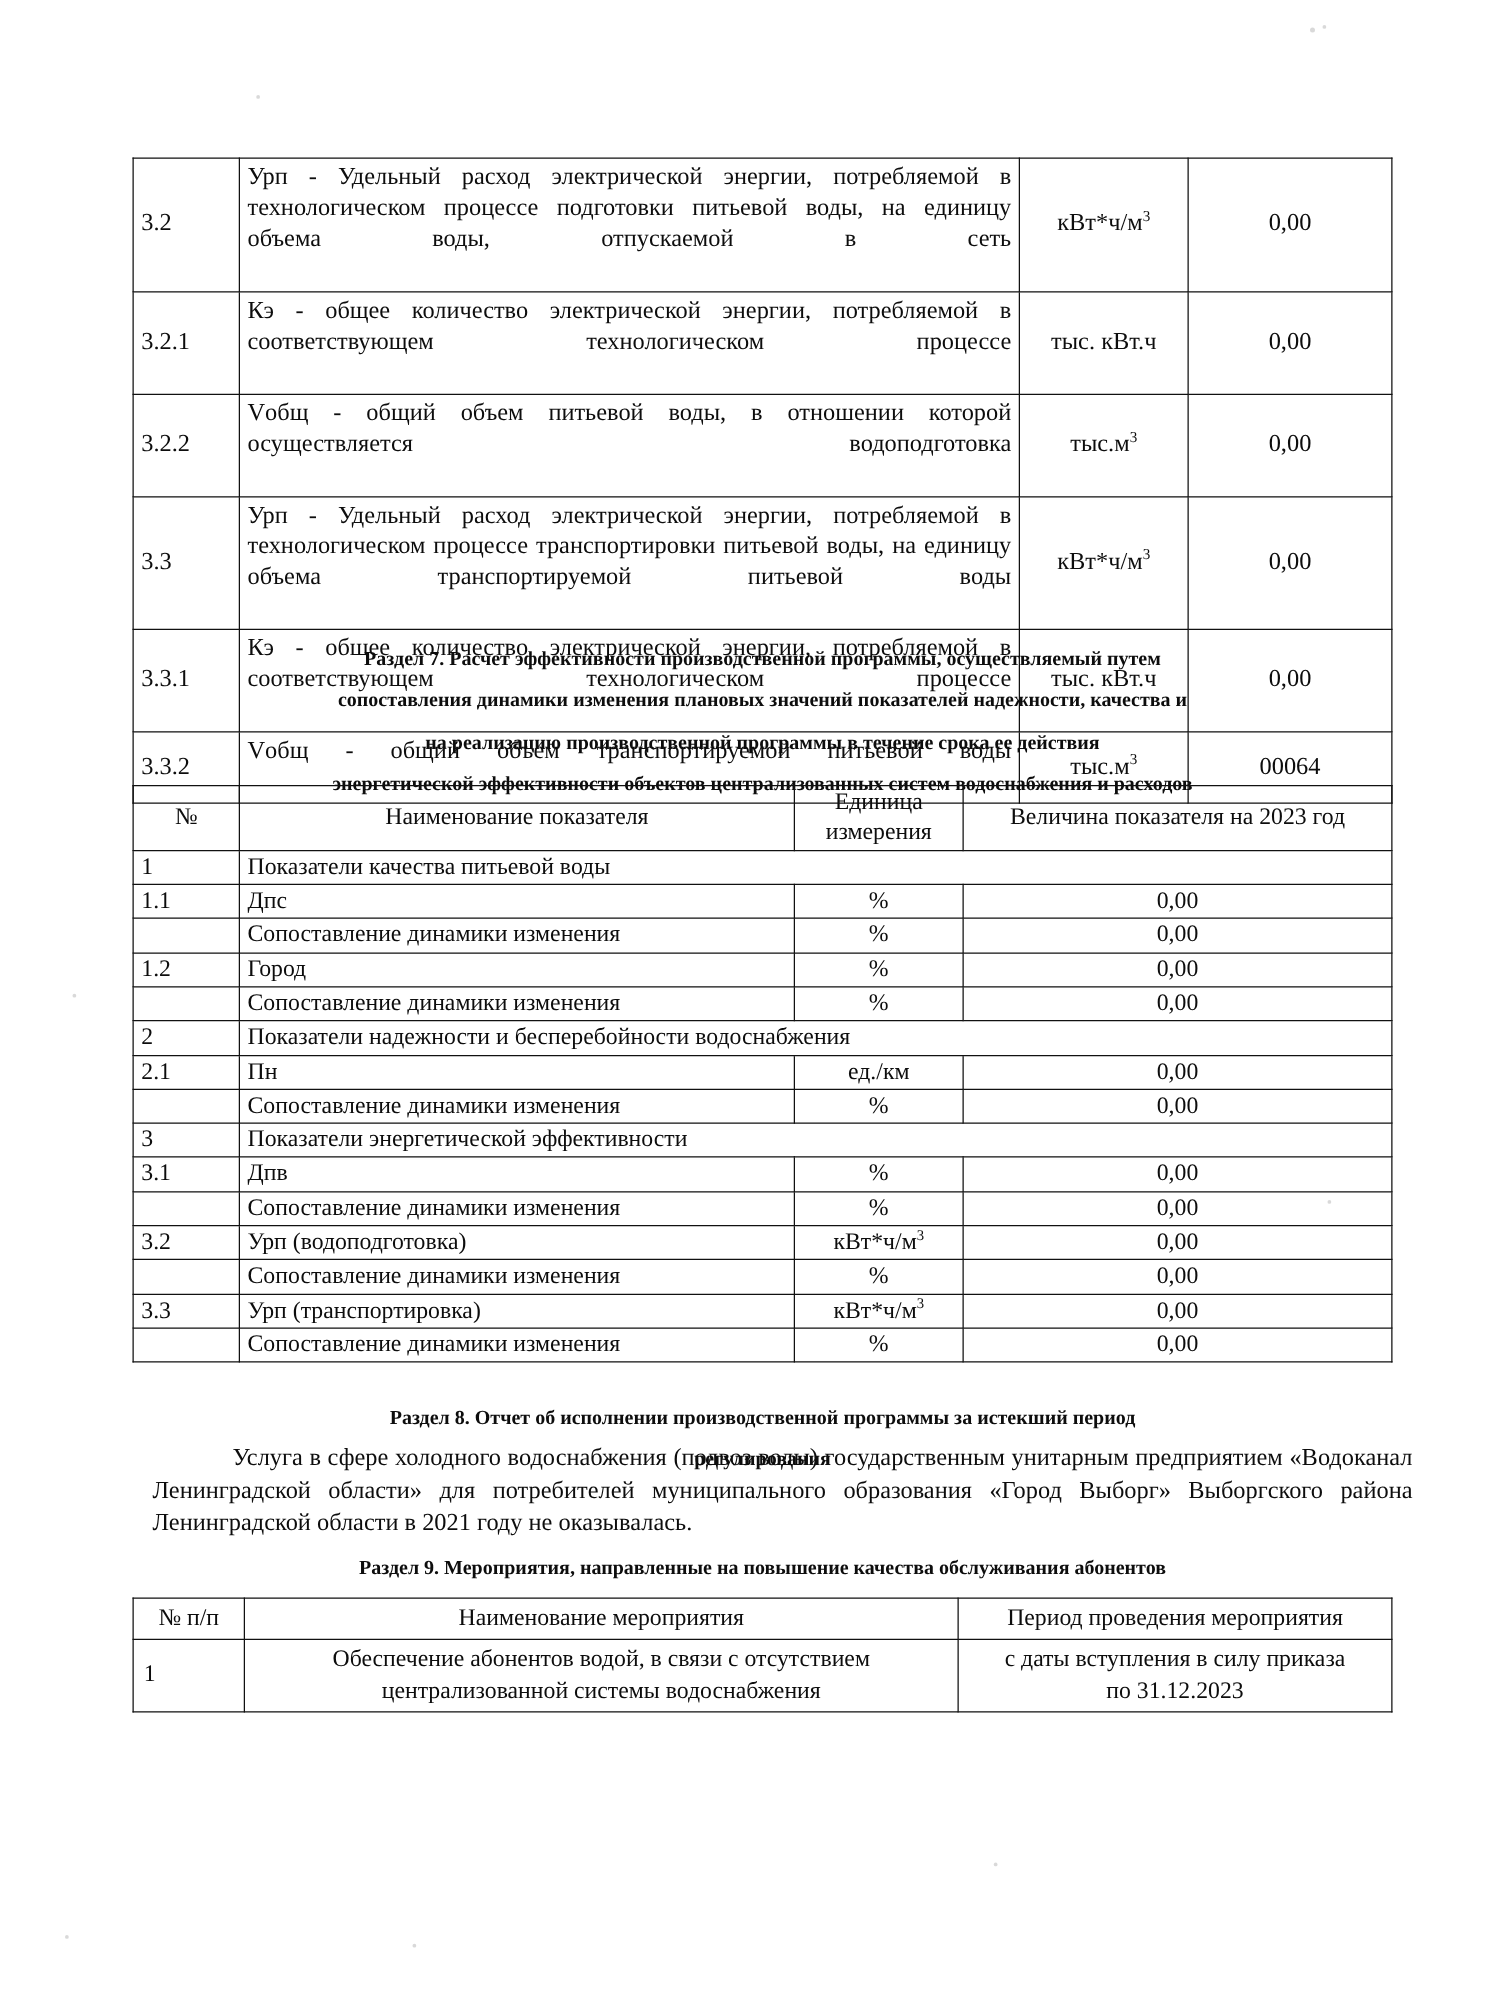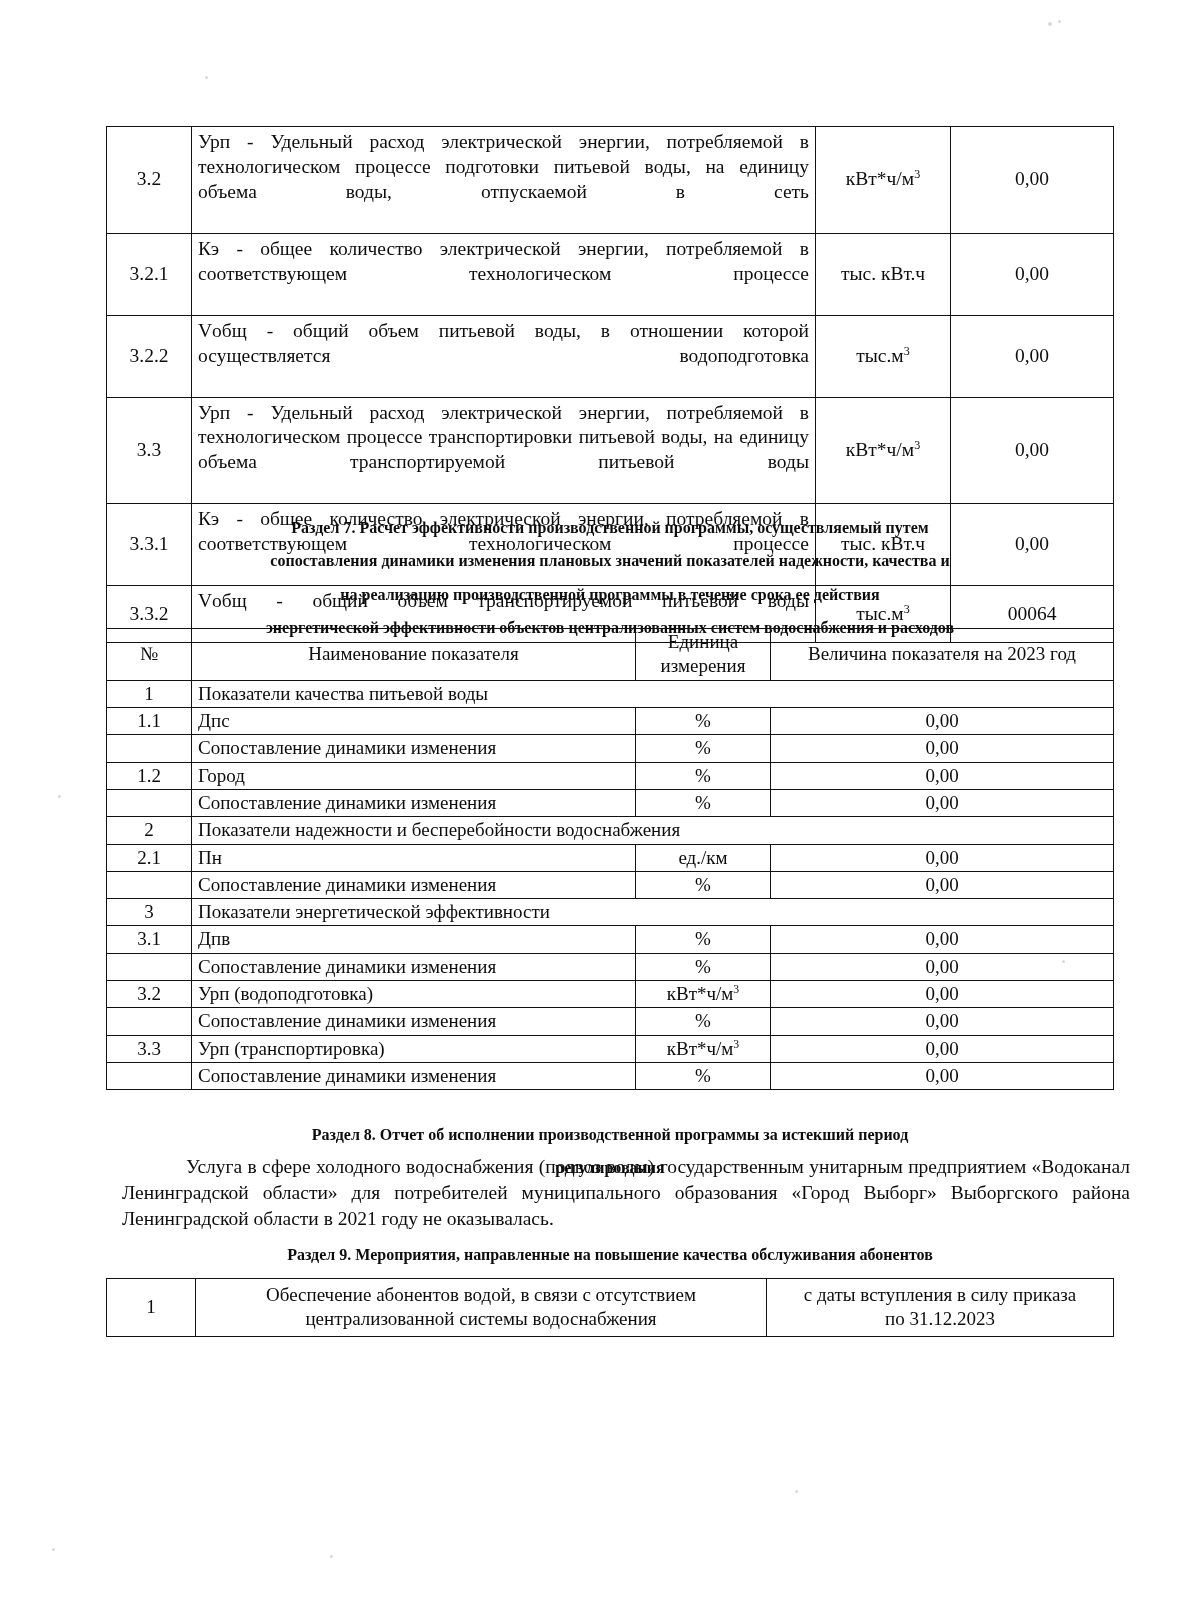--- a/index.html
+++ b/index.html
@@ -39,21 +39,21 @@
     font-family: "Liberation Serif", "DejaVu Serif", serif;
   }
   table.doc td, table.doc th {
     border: 1.6px solid #111;
     padding: 3px 6px;
     vertical-align: middle;
     font-weight: normal;
     font-size: 19.5px;
     line-height: 1.28;
   }
-  .c-num      { text-align: center; width: 72px; }
+  .c-num      { width: 72px; }
   .c-name     { text-align: justify; text-justify: inter-word; }
   .c-unit     { text-align: center; width: 122px; }
   .c-val      { text-align: center; width: 150px; }
   .c-val-wide { text-align: center; width: 330px; }
 
   .justify-last-left { text-align: justify; }
   .justify-last-left::after { content: ""; display: inline-block; width: 100%; }
 
   sup { font-size: 0.62em; vertical-align: super; line-height: 0; }
 
@@ -271,20 +271,25 @@
       <p class="body-par">Услуга в сфере холодного водоснабжения (подвоз воды) государственным унитарным предприятием «Водоканал Ленинградской области» для потребителей муниципального образования «Город Выборг» Выборгского района Ленинградской области в 2021 году не оказывалась.</p>
     </div>
 
     <div id="heading-section-9" class="heading-block">
       <div class="section-heading">Раздел 9.  Мероприятия, направленные на повышение качества обслуживания абонентов</div>
     </div>
 
     <div id="table-measures">
       <table class="doc">
         <tbody>
+            <tr class="hdr">
+              <td class="c-num">№ п/п</td>
+              <td class="c-measure">Наименование мероприятия</td>
+              <td class="c-period">Период проведения мероприятия</td>
+            </tr>
             <tr>
               <td class="c-num">1</td>
               <td class="c-measure">
                 <div>Обеспечение абонентов водой, в связи с отсутствием</div>
                 <div>централизованной системы водоснабжения</div>
               </td>
               <td class="c-period">
                 <div>с даты вступления в силу приказа</div>
                 <div>по 31.12.2023</div>
               </td>

